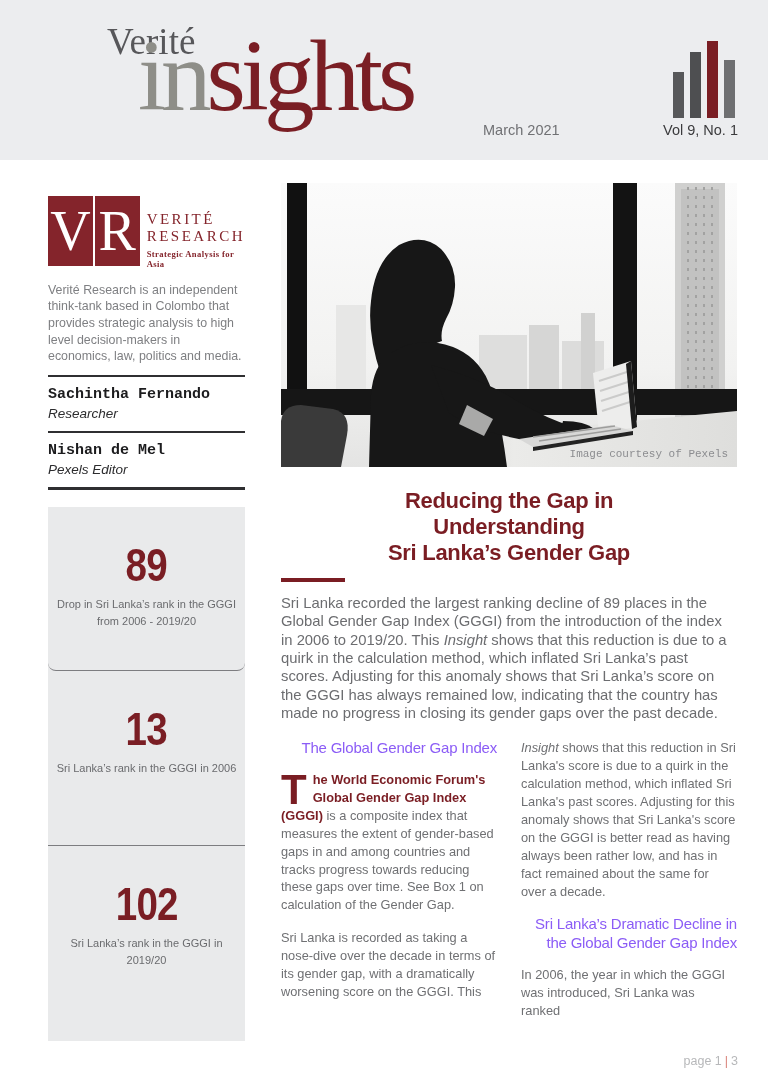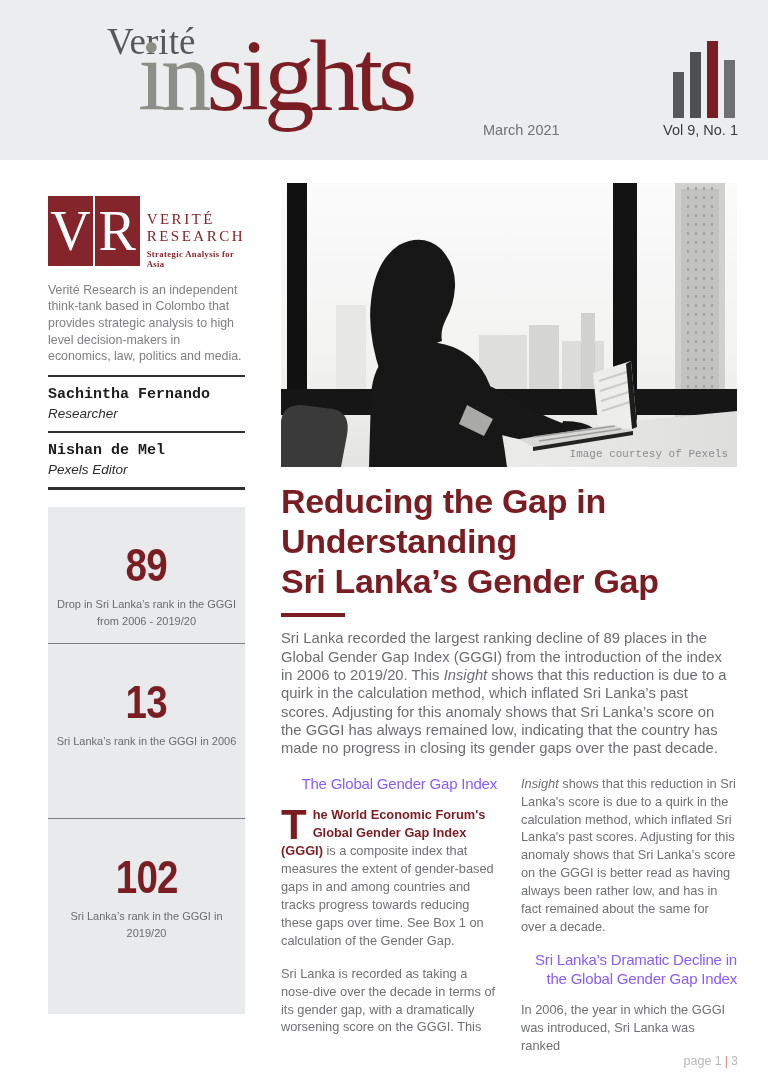--- a/index.html
+++ b/index.html
@@ -45,39 +45,39 @@
   .vr-name .ln { font-size:15px; letter-spacing:2.5px; line-height:1.15; font-weight:500; }
   .vr-tag { font-size:8.6px; font-weight:bold; margin-top:3px; letter-spacing:0.4px; }
   .about { margin-top:13px; font-size:12.4px; line-height:1.35; color:#7e7f82; }
   .divider { border-top:2px solid #2f2f31; margin-top:10px; }
   .divider.thick { border-top-width:3px; }
   .person-name { font-weight:bold; font-size:15px; color:#1c1c1e; margin-top:9px;font-family:Liberation Mono, monospace; }
   .person-role { font-style:italic; font-size:13.5px; color:#2c2c2e; margin-top:3px; margin-bottom:10px; }
 
   .stats { background:#e9eaeb; margin-top:17px; }
   .stat { text-align:center; padding:0 8px; }
-  .stat.s1 { height:137px; border-bottom:1px solid #7d7d80; }
+  .stat.s1 { height:164px; border-bottom:1px solid #7d7d80;border-radius:8px; }
   .stat.s2 { height:175px; border-bottom:1px solid #7d7d80; }
   .stat.s3 { height:195px; }
   .stat-value {
     display:inline-block; margin-top:30px;
     font-size:47px; font-weight:bold; color:#7a1e24;
     letter-spacing:-1px; transform:scaleX(0.82);
   }
   .stat-caption { margin-top:4px; font-size:11px; color:#6a6b6e; line-height:1.5; }
 
   
   .main { position:absolute; left:281px; top:183px; width:456px; }
   .photo { position:relative; width:456px; height:284px; background:#0f172a;font-family:Liberation Mono, monospace; }
   .photo svg { display:block; }
   .photo-caption { position:absolute; right:9px; bottom:7px; font-size:11px; color:#8c8d90; }
 
   .title {
-    margin-top:14px; font-size:34px; line-height:1.18; font-weight:bold;
-    color:#7a1d23; letter-spacing:-0.3px;
+    margin-top:21px; font-size:22px; line-height:1.18; font-weight:bold;
+    color:#7a1d23; letter-spacing:-0.3px;text-align:center;
   }
   .title-rule { width:64px; height:4px; background:#7a1d23; margin-top:12px; }
   .intro { margin-top:12px; font-size:14.8px; line-height:1.24; color:#6c6d70; font-weight:500; }
   .intro em { font-style:italic; }
 
   .columns { display:flex; gap:24px; margin-top:17px; }
   .col { flex:1; font-size:12.8px; line-height:1.4; color:#6f7073; }
   .col p { margin:0 0 15px 0; }
   .col-heading {
     text-align:right; color:#8b5cf6; font-weight:normal; font-size:15px;

